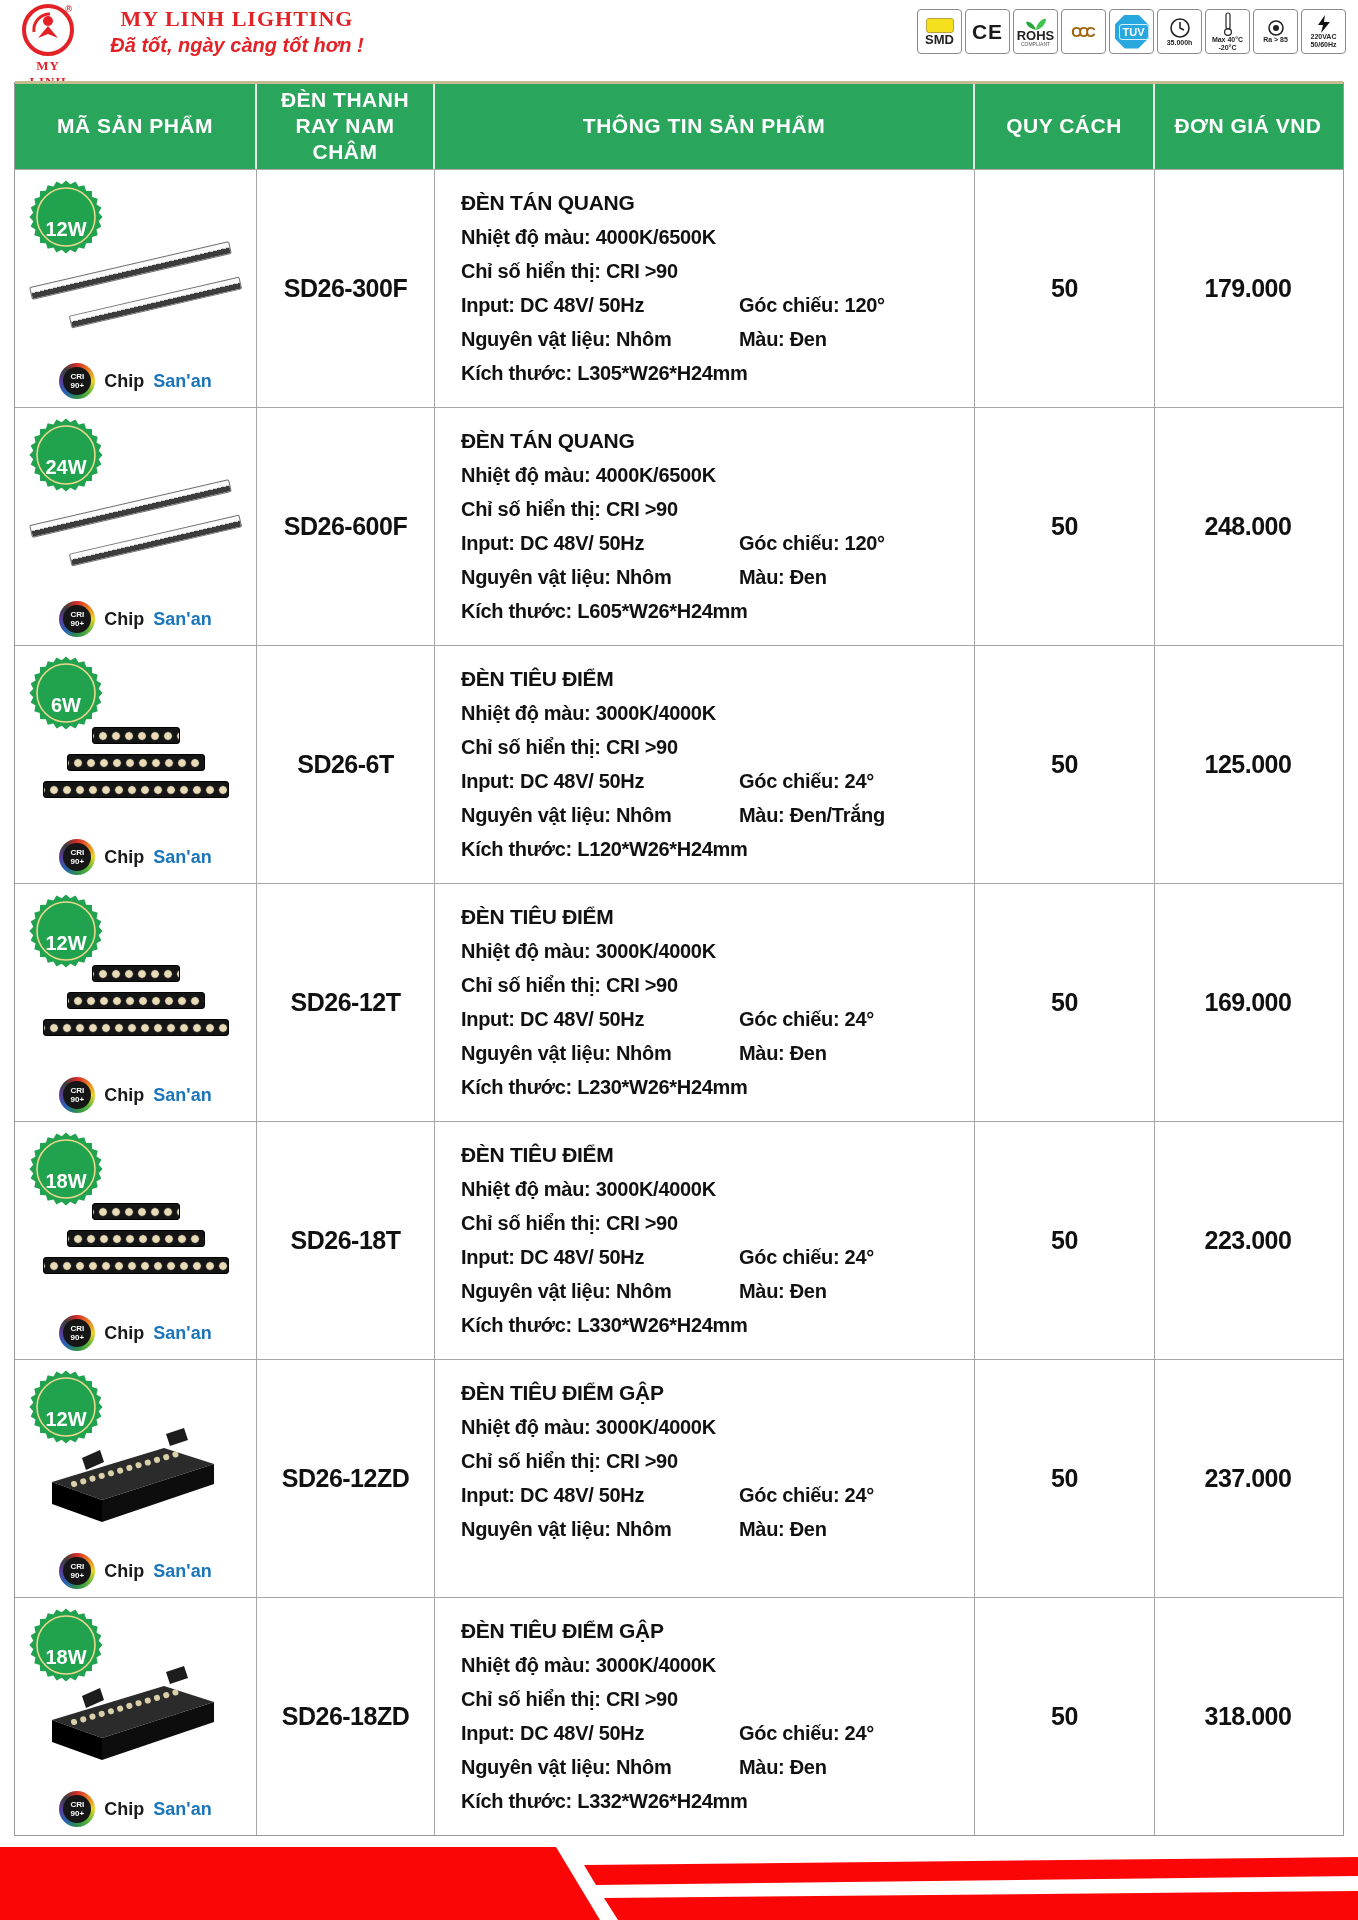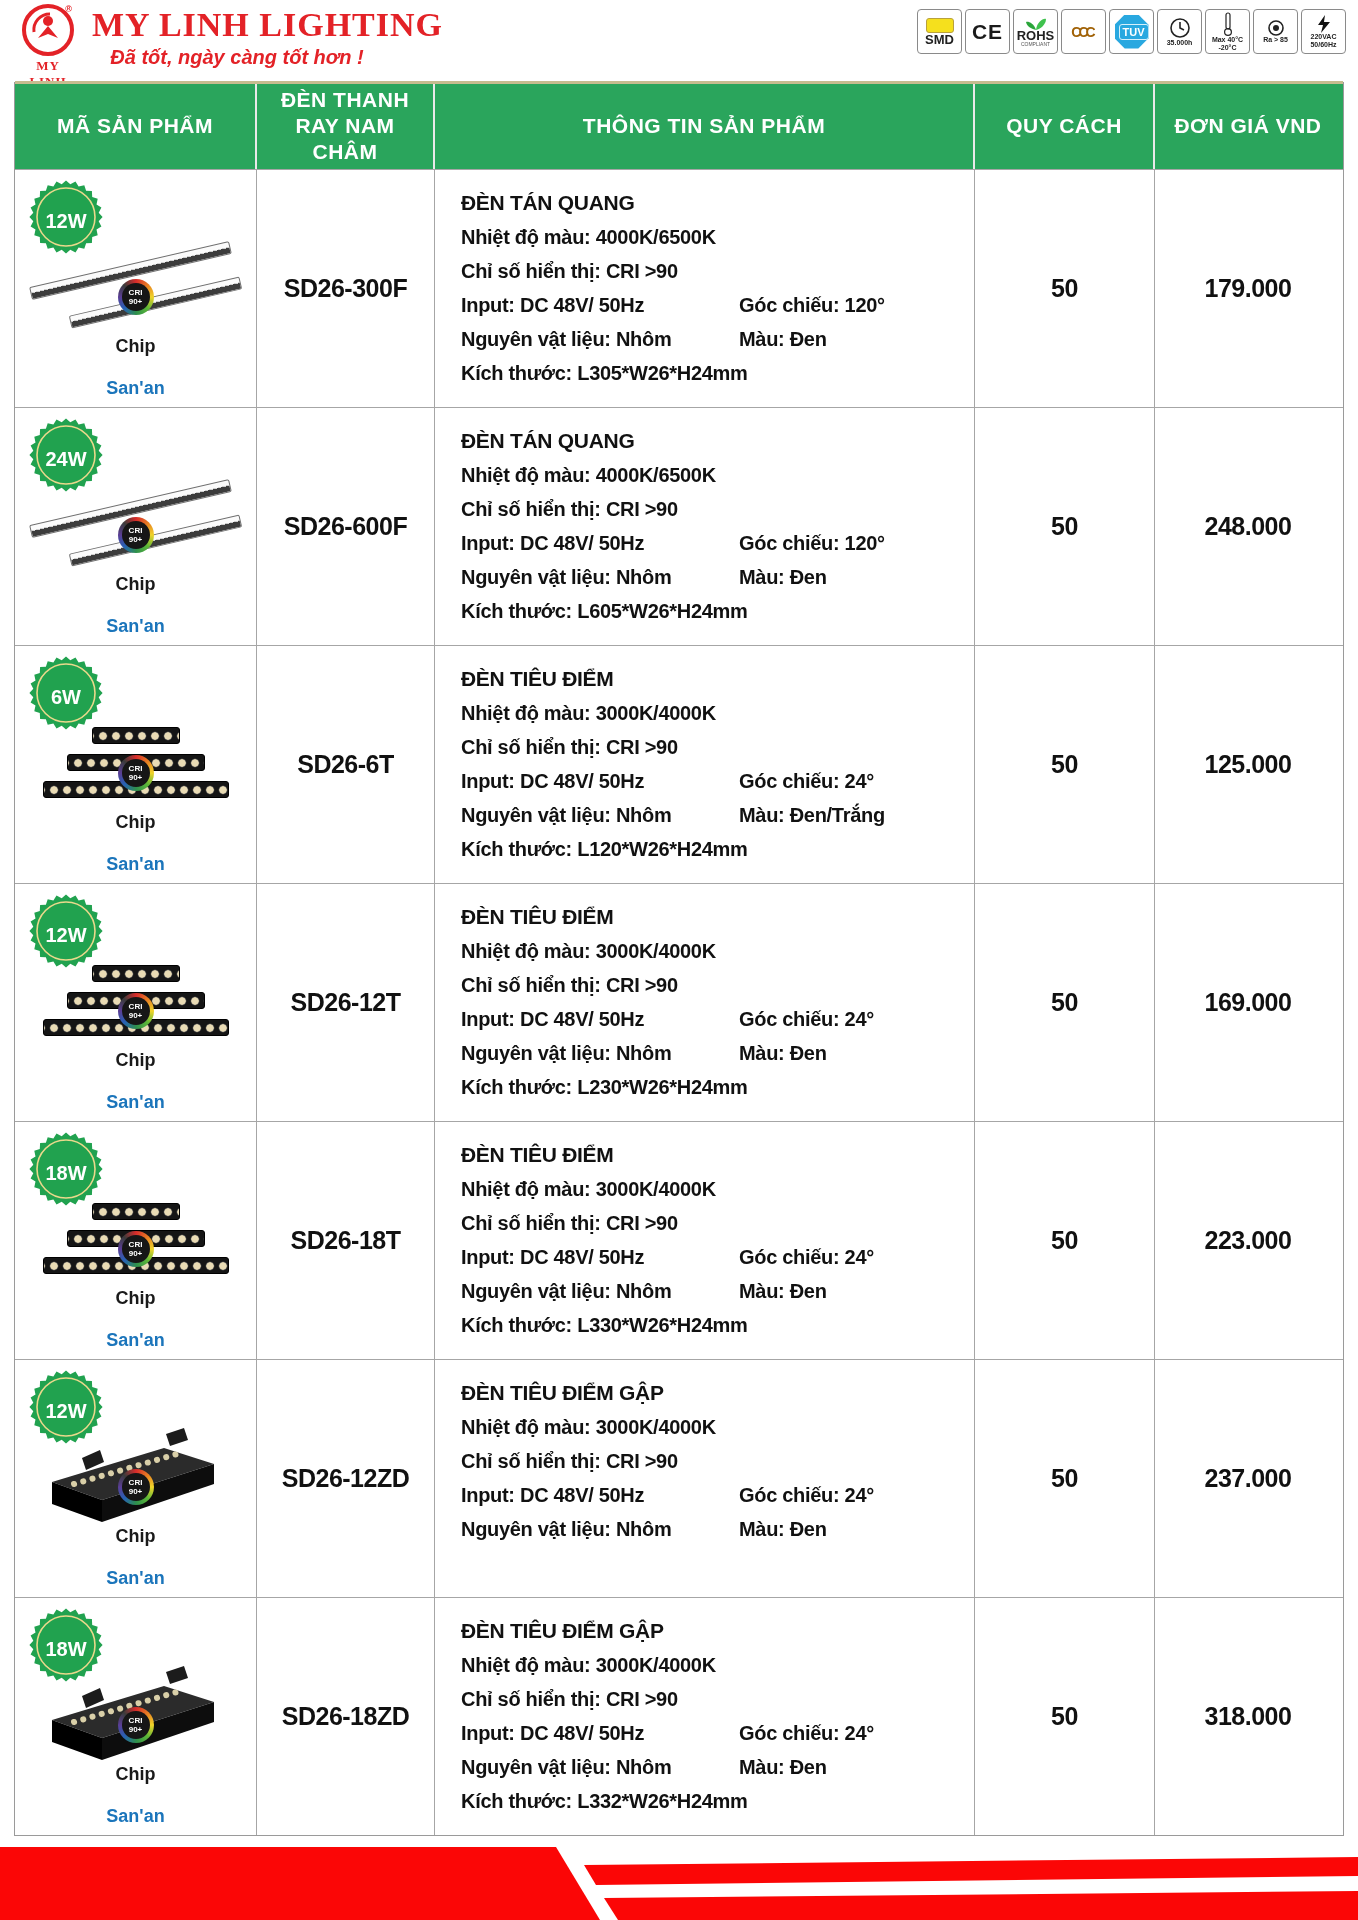--- a/index.html
+++ b/index.html
@@ -10,21 +10,21 @@
   
   .hdr { position:absolute; top:0; left:0; width:100%; height:82px; }
   .logo { position:absolute; left:16px; top:4px; width:64px; text-align:center; }
   .logo-circle { position:relative; width:52px; height:52px; margin:0 auto; border:4px solid #e32227;
                  border-radius:50%; background:#fff; }
   .logo-circle svg { position:absolute; left:4px; top:4px; }
   .logo-reg { position:absolute; right:-2px; top:-4px; font-size:9px; color:#e32227; font-weight:bold; }
   .logo-text { margin-top:2px; font-family:"Liberation Serif", serif; font-weight:bold; font-size:13px;
                color:#e32227; letter-spacing:1px; }
   .brand-block { position:absolute; left:92px; top:6px; width:290px; text-align:center; }
-  .brand-title { font-family:"Liberation Serif", serif; font-weight:bold; font-size:34px; color:#e32227;
+  .brand-title { font-family:"Liberation Serif", serif; font-weight:bold; font-size:22px; color:#e32227;
                  letter-spacing:1px; white-space:nowrap; }
   .brand-tagline { font-family:Liberation Sans, sans-serif; font-style:italic; font-weight:bold; font-size:20px;
                    color:#e32227; margin-top:2px; }
   
   .certs { position:absolute; right:12px; top:9px; display:flex; gap:3px; }
   .cert { width:45px; height:45px; border:1px solid #8a8a8a; border-radius:4px; background:#fff;
           display:flex; flex-direction:column; align-items:center; justify-content:center; overflow:hidden; }
   .cert .lbl { font-size:13px; font-weight:bold; line-height:10px; color:#222; }
   .cert .sub { font-size:5px; color:#555; line-height:6px; }
   .smd-rect { width:28px; height:15px; background:#f5e01d; border:1px solid #b9a13c; border-radius:3px; margin-bottom:2px; }
@@ -44,24 +44,24 @@
                   border-right:2px solid #e9e9e9; padding:0 6px; }
   .thead .hcell:last-child { border-right:none; }
   .trow { display:grid; grid-template-columns:242px 178px 540px 180px 186px; height:238px; border-top:1px solid #a6a6a6; background:#fff; }
   .cell { border-right:1px solid #a6a6a6; position:relative; }
   .cell:last-child { border-right:none; }
 
   
   .c-image { display:flex; align-items:center; justify-content:center; }
   .badge { position:absolute; left:14px; top:10px; width:74px; height:74px; }
   .badge svg { position:absolute; left:0; top:0; }
-  .badge .bw { position:absolute; left:0; top:4px; width:74px; height:74px; display:flex; align-items:center;
+  .badge .bw { position:absolute; left:0; top:12px; width:74px; height:74px; display:flex; align-items:center;
                justify-content:center; color:#fff; font-weight:bold; font-size:20px; }
   .chip-line { position:absolute; left:0; bottom:8px; width:100%; display:flex; align-items:center;
-               justify-content:center; gap:21px;flex-direction:column; }
+               justify-content:center; gap:9px; }
   .cri-badge { position:relative; width:36px; height:36px; border-radius:50%; flex:0 0 36px;
                background:conic-gradient(#d92b2b,#e77e22,#f0d42a,#5cb736,#2e8f4d,#2762b5,#5b3e96,#3b3b3b,#d92b2b); }
   .cri-badge em { position:absolute; left:4px; top:4px; width:28px; height:28px; border-radius:50%; background:#161616;
                   color:#fff; font-style:normal; font-weight:bold; font-size:8px; line-height:9px;
                   display:flex; align-items:center; justify-content:center; text-align:center; }
   .chip-prefix { font-size:18px; font-weight:bold; color:#1a1a1a; }
   .chip-brand { font-size:18px; font-weight:bold; color:#1b75bb; }
 
   
   .product-image { width:220px; height:130px; position:relative; margin-top:-4px; }

